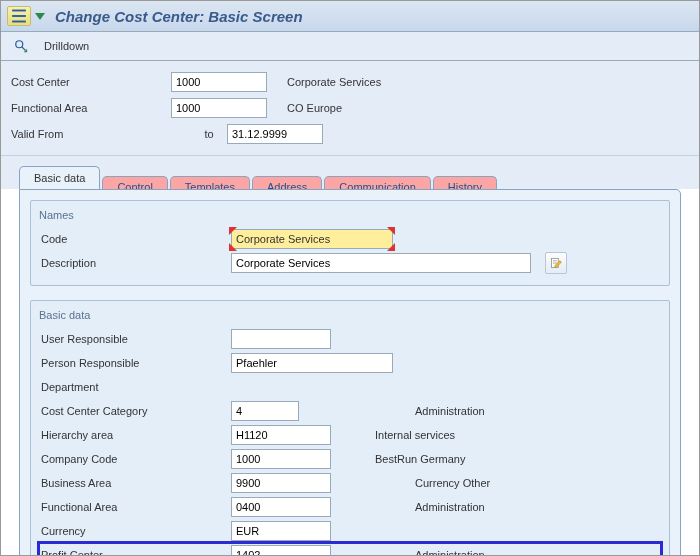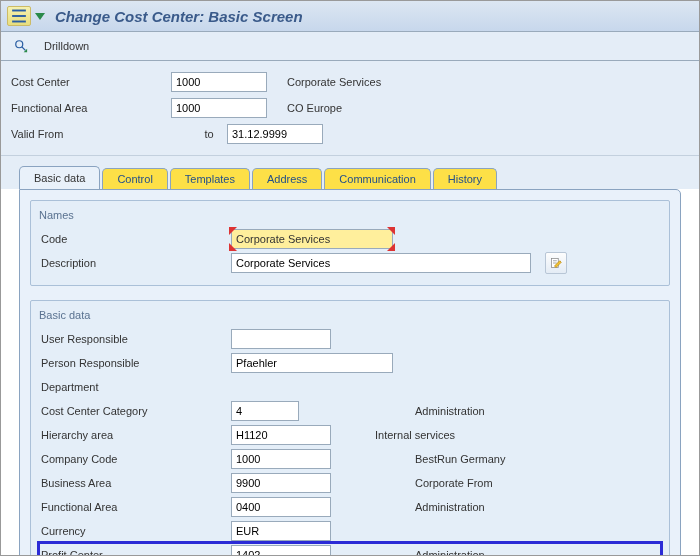--- a/index.html
+++ b/index.html
@@ -16,21 +16,21 @@
   
   .head-area{background:#e4edf7;padding:10px 10px 6px;border-bottom:1px solid #c3d0de}
   .hrow{display:flex;align-items:center;height:22px;margin-bottom:4px}
   .hlab{width:160px}
   .hinp{width:86px;height:16px;border:1px solid #9ab;background:#fff;padding:1px 4px;font:inherit}
   .htext{margin-left:20px;width:130px}
   .hinp.small{width:86px}
   .tolab{width:36px;text-align:center}
   
   .tabstrip{background:#e4edf7;padding:10px 18px 0;display:flex;gap:0}
-  .tab{padding:4px 14px;border:1px solid #8aa3c0;border-bottom:none;background:#fde047;color:#245089;border-top-left-radius:5px;border-top-right-radius:5px;margin-right:2px;cursor:pointer;position:relative;top:2px}
+  .tab{padding:4px 14px;border:1px solid #8aa3c0;border-bottom:none;background:#fca5a5;color:#245089;border-top-left-radius:5px;border-top-right-radius:5px;margin-right:2px;cursor:pointer;position:relative;top:10px}
   .tab.active{background:#e9f1fa;color:#333;border-color:#8aa3c0;z-index:2;padding-top:5px;padding-bottom:5px;top:0}
   
   .tabpanel{margin:0 18px 0;border:1px solid #8aa3c0;background:#e9f1fa;border-top-left-radius:0;border-top-right-radius:5px;padding:10px 10px 14px;position:relative}
   .group{border:1px solid #aac0d8;border-radius:2px;background:#e4eef8;margin-bottom:14px;padding:6px 8px 10px}
   .gname{color:#5a7290;padding:2px 0 6px;font-size:11px}
   .frow{display:flex;align-items:center;height:24px}
   .flab{width:190px;padding-left:2px}
   .finp{height:16px;border:1px solid #9ab;background:#fff;padding:1px 4px;font:inherit;width:152px}
   .finp.req{background:#ffef9c;color:#333}
   .finp.long{width:290px}
@@ -157,26 +157,26 @@
         <span class="desc-text" style="margin-left:116px">Administration</span>
       </div>
       <div class="frow">
         <span class="flab">Hierarchy area</span>
         <input class="finp med" value="H1120" style="">
         <span class="desc-text" style="margin-left:44px">Internal services</span>
       </div>
       <div class="frow">
         <span class="flab">Company Code</span>
         <input class="finp med" value="1000" style="">
-        <span class="desc-text" style="margin-left:84px">BestRun Germany</span>
+        <span class="desc-text" style="margin-left:44px">BestRun Germany</span>
       </div>
       <div class="frow">
         <span class="flab">Business Area</span>
         <input class="finp med" value="9900" style="">
-        <span class="desc-text" style="margin-left:84px">Corporate From</span>
+        <span class="desc-text" style="margin-left:84px">Currency Other</span>
       </div>
       <div class="frow">
         <span class="flab">Functional Area</span>
         <input class="finp med" value="0400" style="">
         <span class="desc-text" style="margin-left:84px">Administration</span>
       </div>
       <div class="frow">
         <span class="flab">Currency</span>
         <input class="finp med" value="EUR" style="">
       </div>

